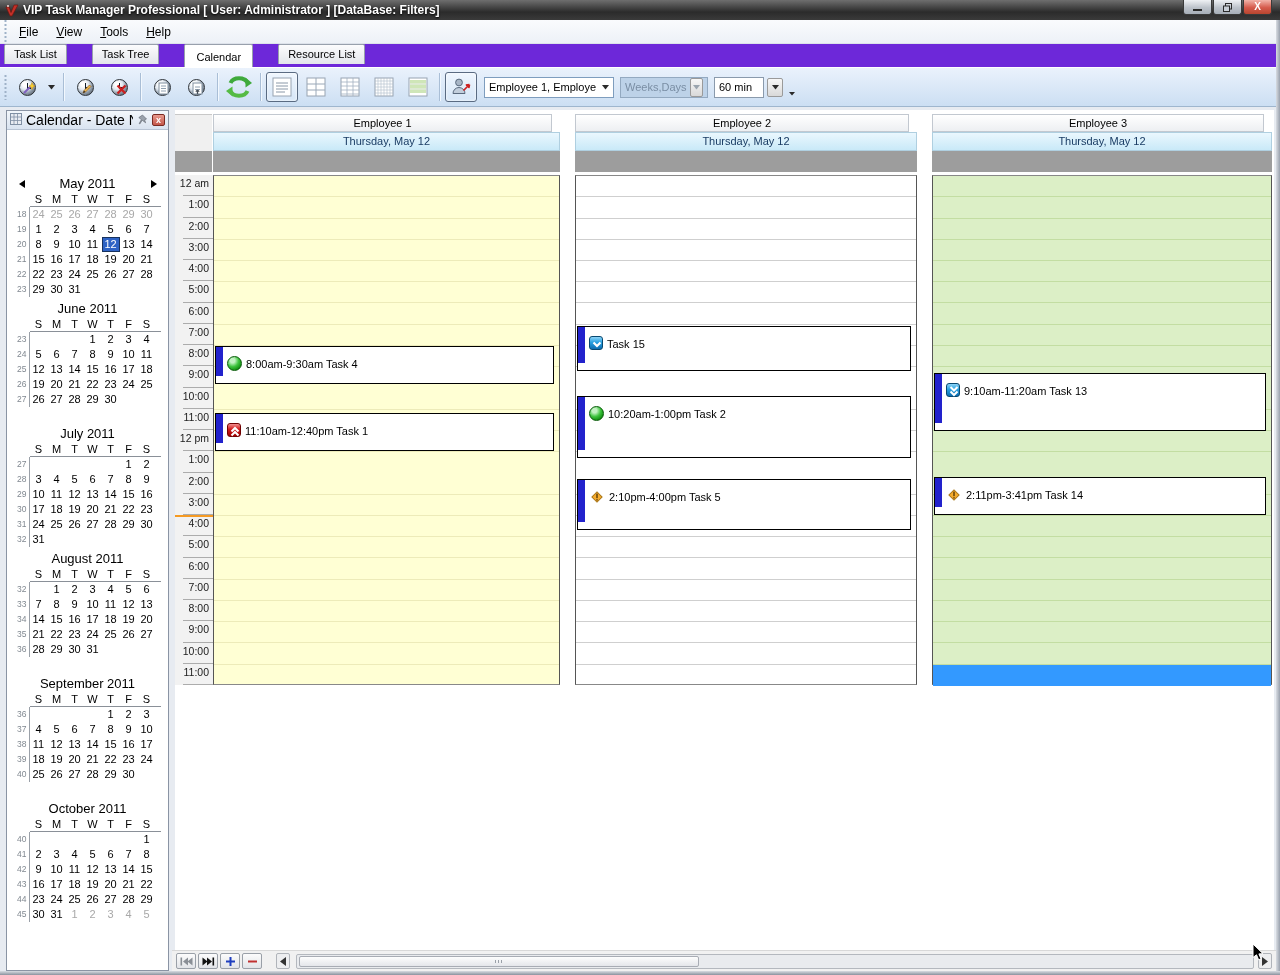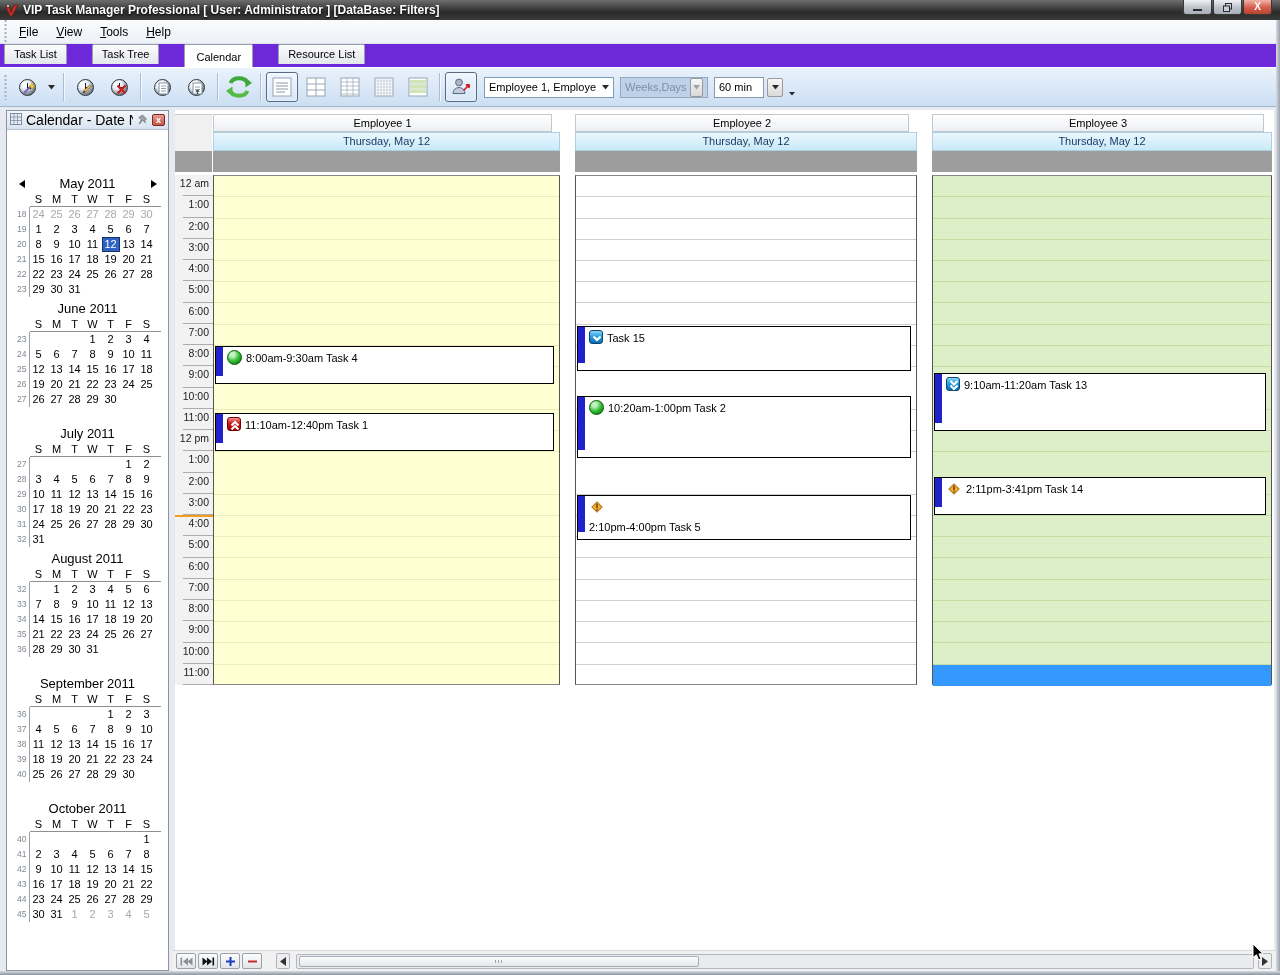--- a/index.html
+++ b/index.html
@@ -90,21 +90,21 @@
   .glabel{position:absolute;top:2px;right:4px;font-size:10.5px;color:#202020;white-space:nowrap;}
   .nowline{position:absolute;left:0;width:38px;border-top:2px solid #F59A23;z-index:3;}
   .col{position:absolute;top:0;height:700px;}
   .col-name{position:absolute;top:4px;left:0;right:8px;height:18px;background:linear-gradient(#FFFFFF,#EDEFF2);
     border:1px solid #C2C8D0;font-size:11px;text-align:center;line-height:16px;}
   .col-date{position:absolute;top:22px;left:0;right:0;height:19px;background:linear-gradient(#EAF7FE,#C9E9F8);
     border:1px solid #AFCFE0;color:#1A3C64;font-size:11px;text-align:center;line-height:17px;}
   .col-band{position:absolute;top:41px;left:0;right:0;height:21px;background:#9D9D9D;}
   .colgrid{position:absolute;top:65px;left:0;right:0;height:510px;border:1px solid #555;border-top-color:#888;border-bottom-color:#888;}
   .ev{position:absolute;left:1px;right:5px;background:#fff;border:1px solid #000;z-index:2;
-    display:flex;align-items:flex-start;padding:3px 2px 0 11px;gap:4px;overflow:hidden;}
+    display:flex;align-items:flex-start;padding:9px 2px 0 11px;gap:4px;overflow:hidden;}
   .evbar{position:absolute;left:0;top:0;width:7px;bottom:7px;}
   .evlabel{font-size:11px;line-height:16px;white-space:nowrap;}
   .evicwrap{flex:0 0 auto;display:inline-flex;margin-top:0px;}
   .evic{display:inline-block;}
   .sphere{width:15px;height:15px;border-radius:50%;border:1px solid #065A06;
     background:radial-gradient(circle at 35% 28%,#C2F2C2 0 18%,#3EC43E 48%,#0E8A0E 80%,#076807);}
   .sq{position:relative;width:14px;height:14px;border-radius:3px;}
   .sq svg{position:absolute;left:0;top:0;display:block;}
   .sq.red{background:linear-gradient(#F29090,#D01818 45%,#A00000);border:1px solid #700000;}
   .sq.blue{background:linear-gradient(#8CD4F8,#28A0E0 45%,#0C6CB0);border:1px solid #084870;}
@@ -925,21 +925,21 @@
               </span>
               <span class="evlabel">Task 15</span>
             </div>
             <div class="ev" style="top: 219.576px; height: 62.6737px;">
               <span class="evbar" style="background: rgb(34, 34, 204);"></span>
               <span class="evicwrap">
                 <span class="evic sphere"></span>
               </span>
               <span class="evlabel">10:20am-1:00pm Task 2</span>
             </div>
-            <div class="ev" style="top: 319px; height: 45px; flex-direction: column;">
+            <div class="ev" style="top: 303px; height: 51px;">
               <span class="evbar" style="background: rgb(34, 34, 204);"></span>
               <span class="evicwrap">
                 <svg class="evic" width="16" height="16" viewBox="0 0 16 16">
                   <rect x="4.4" y="4.4" width="7.2" height="7.2" transform="rotate(45 8 8)" fill="#F6AC2E" stroke="#A87414"></rect>
                   <rect x="7.35" y="4.6" width="1.3" height="4.6" fill="#4A3000"></rect>
                   <rect x="7.35" y="10.2" width="1.3" height="1.3" fill="#4A3000"></rect>
                 </svg>
               </span>
               <span class="evlabel">2:10pm-4:00pm Task 5</span>
             </div>

